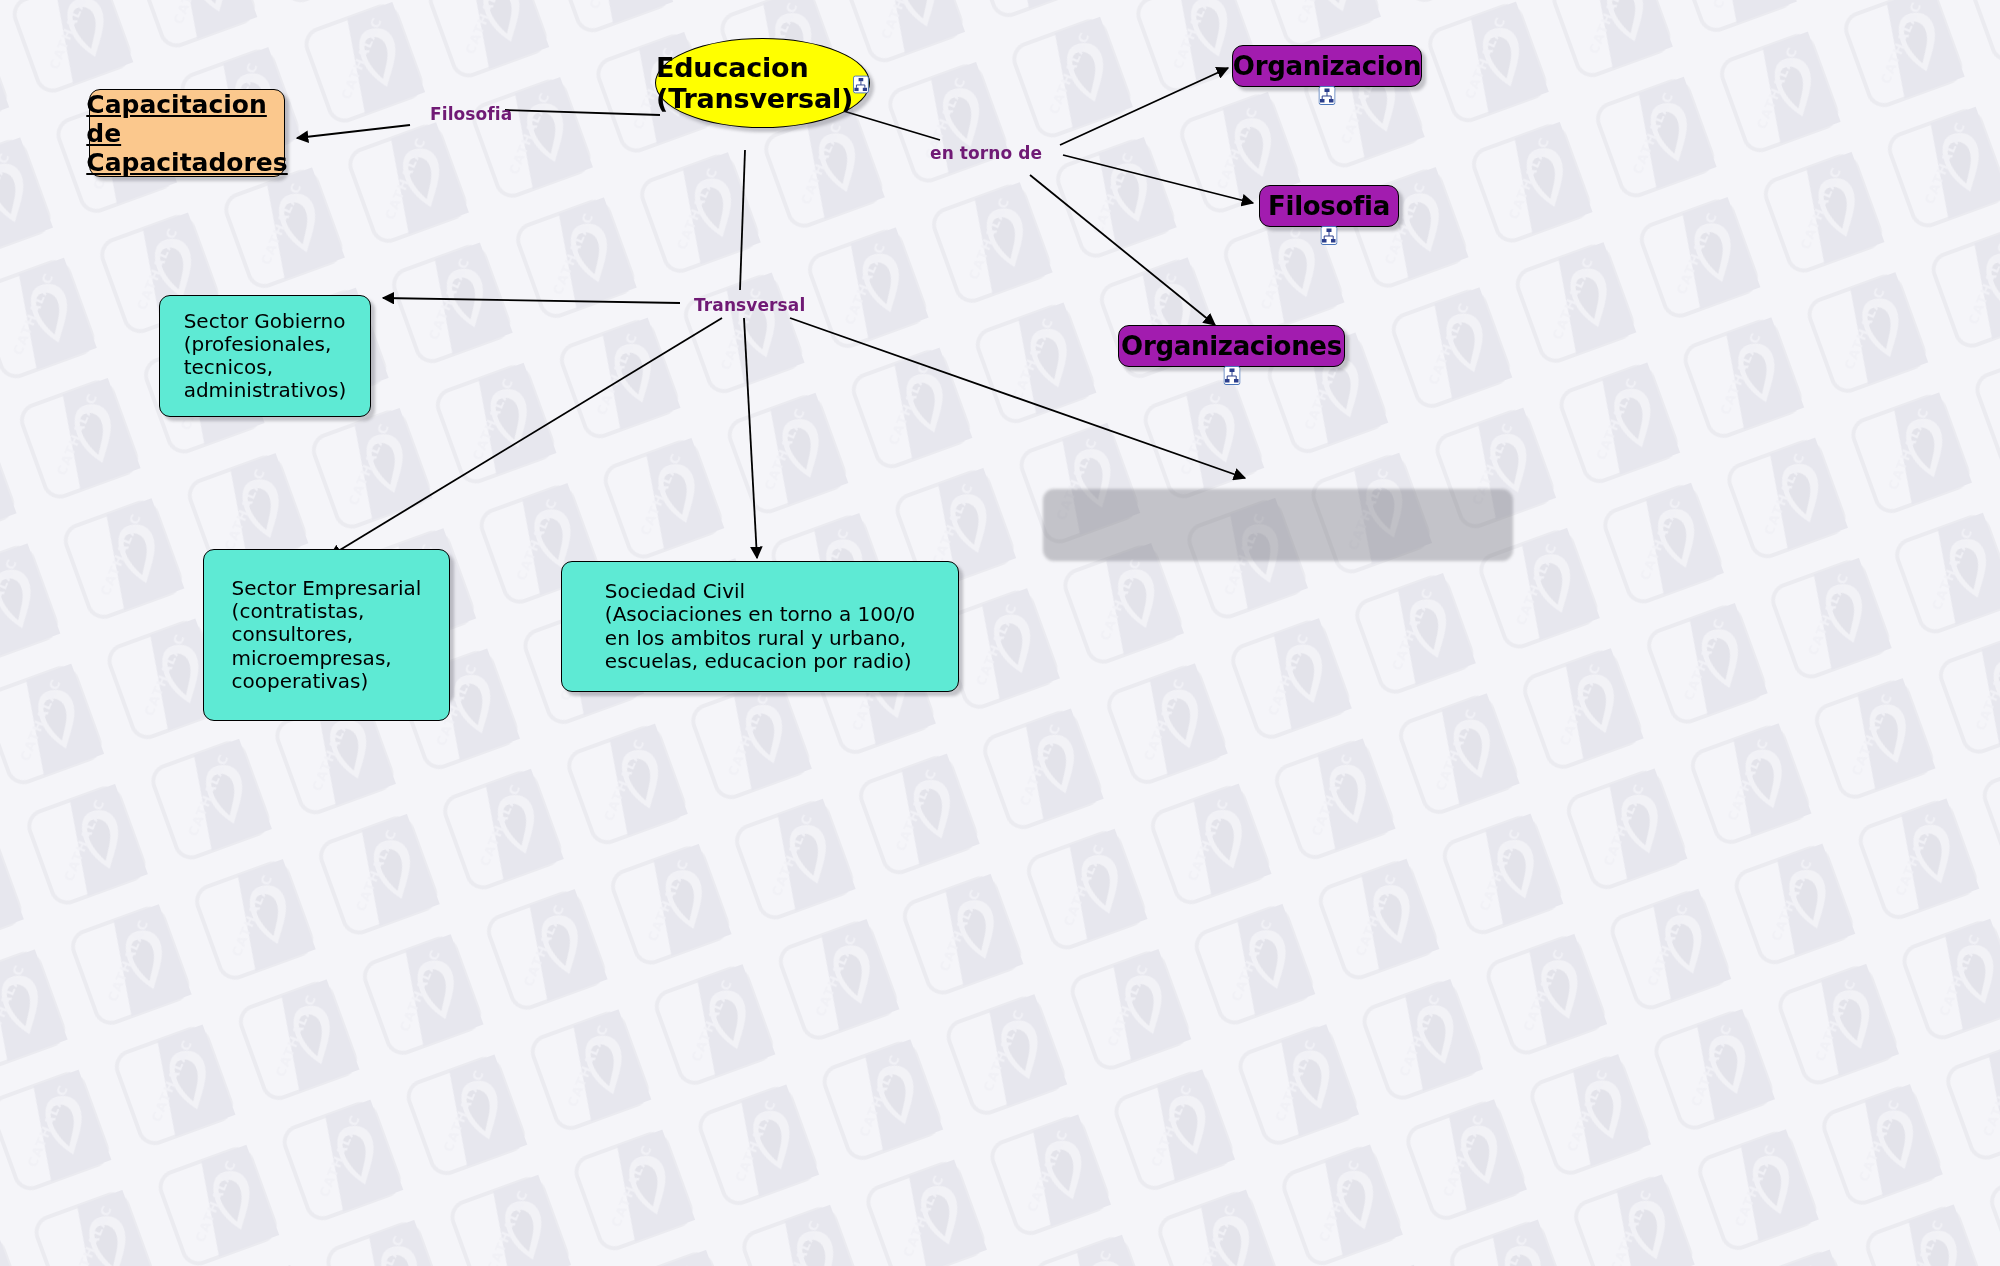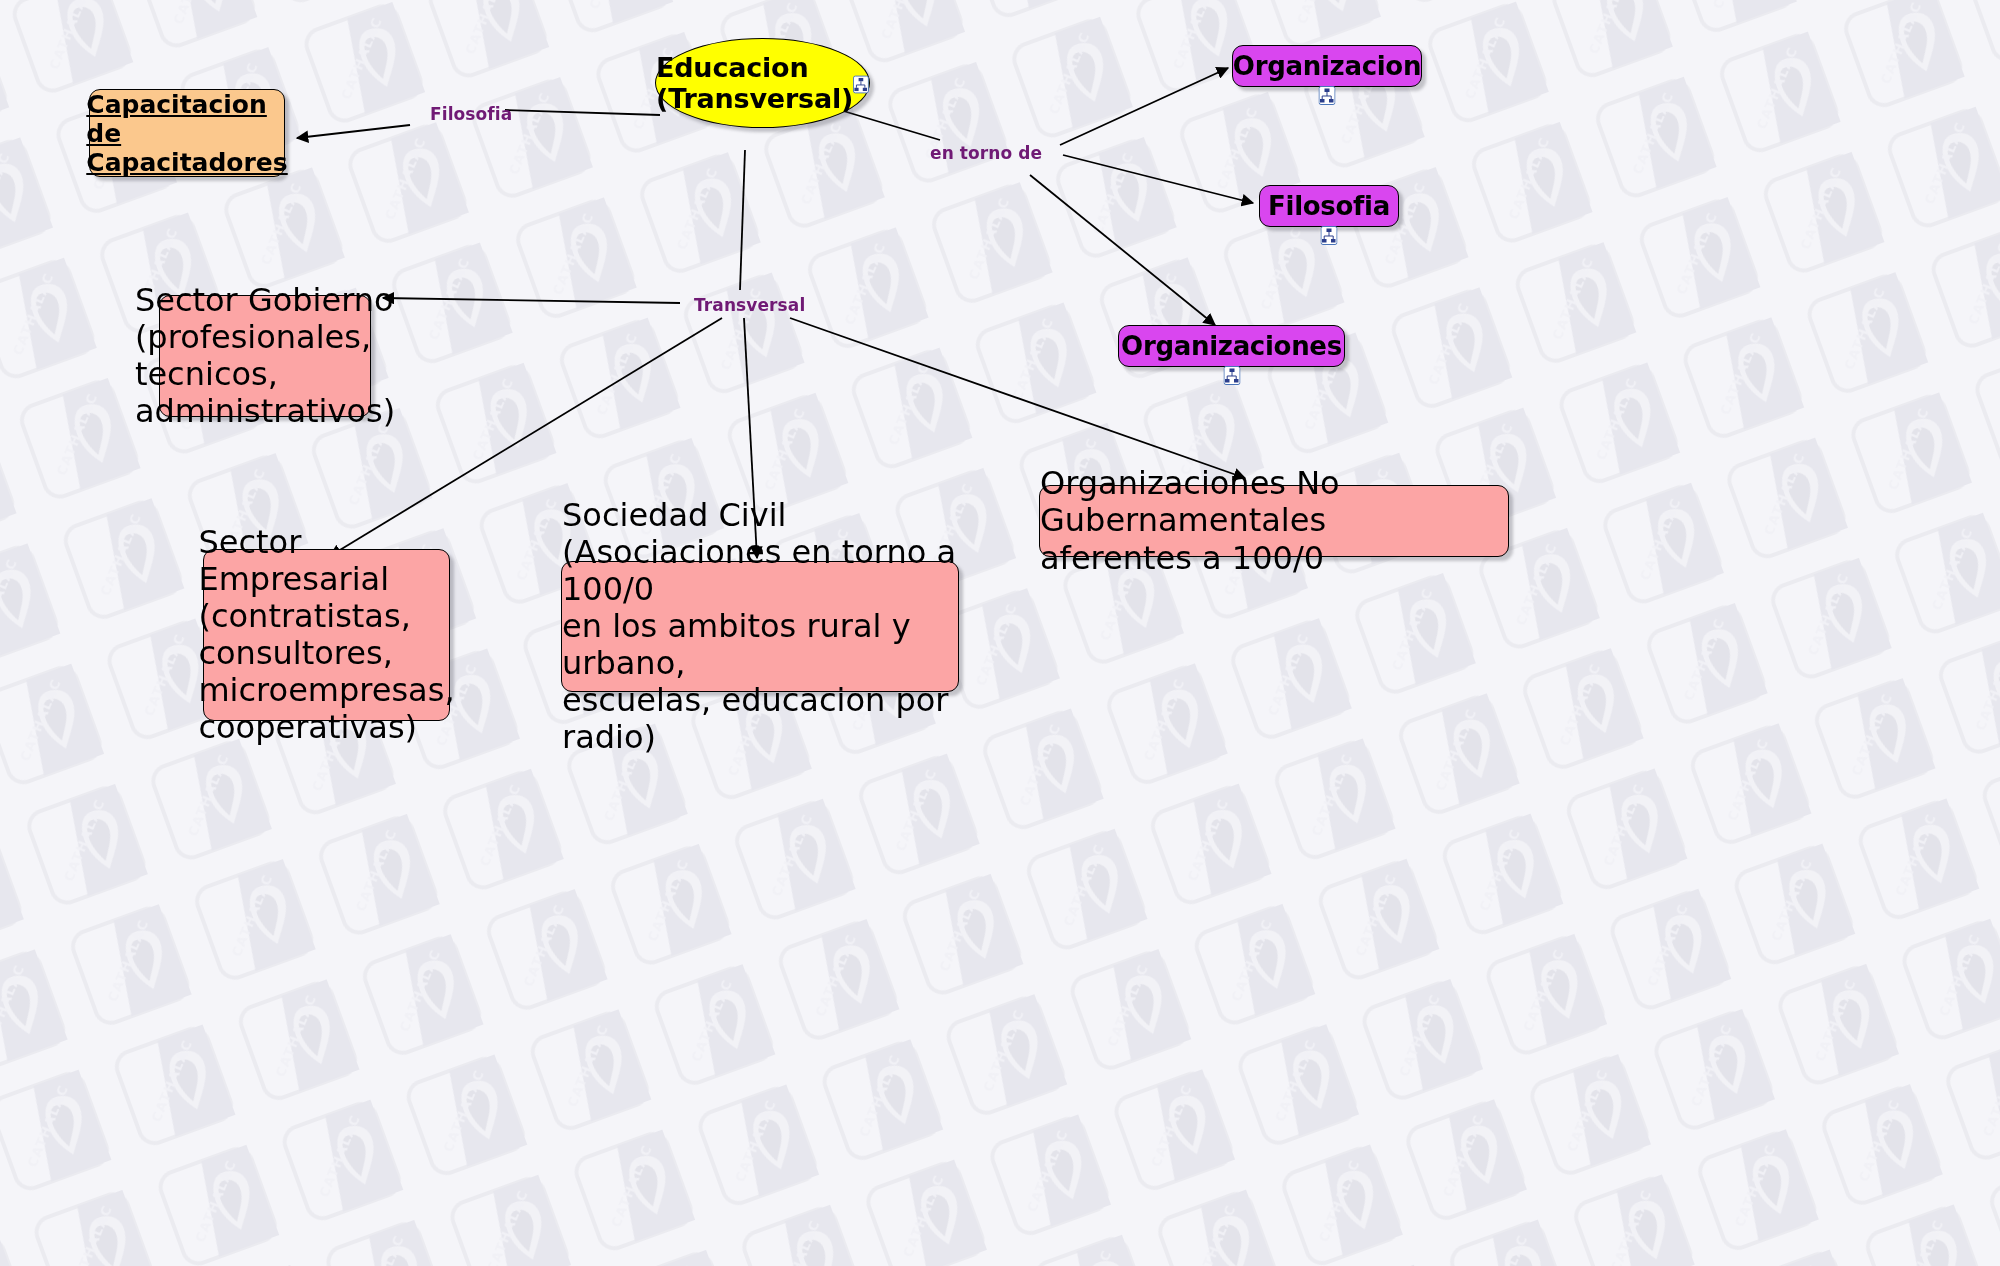--- a/index.html
+++ b/index.html
@@ -61,29 +61,29 @@
   .node-rect {
     border-radius: 11px;
     border: 1.5px solid #000;
   }
   .node-orange {
     background: #fbc88d;
     font-weight: bold;
     font-size: 25px;
   }
   .node-green {
-    background: #d946ef;
+    background: #a21caf;
     font-weight: bold;
     font-size: 26px;
     letter-spacing: -0.3px;
   }
   .node-blue {
-    background: #fca5a5;
+    background: #5eead4;
     font-weight: normal;
-    font-size: 32px;
+    font-size: 20px;
   }
 
   
   .shadow {
     position: absolute;
     z-index: 1;
     border-radius: 11px;
     background: rgba(80,80,90,0.30);
     filter: blur(1.5px);
   }
@@ -239,22 +239,18 @@
 cooperativas)</span>
   </div>
 
   <div class="node node-rect node-blue" style="left:561px; top:561px; width:398px; height:131px;">
     <span class="label">Sociedad Civil
 (Asociaciones en torno a 100/0
 en los ambitos rural y urbano,
 escuelas, educacion por radio)</span>
   </div>
 
-  <div class="node node-rect node-blue" style="left:1039px; top:485px; width:470px; height:72px;">
-    <span class="label">Organizaciones No Gubernamentales
-aferentes a 100/0</span>
-  </div>
 
   <div class="edge-label" style="left:430px; top:104px;">Filosofia</div>
   <div class="edge-label" style="left:930px; top:143px;">en torno de</div>
   <div class="edge-label" style="left:694px; top:295px;">Transversal</div>
 
 </div>
 
 </body></html>

